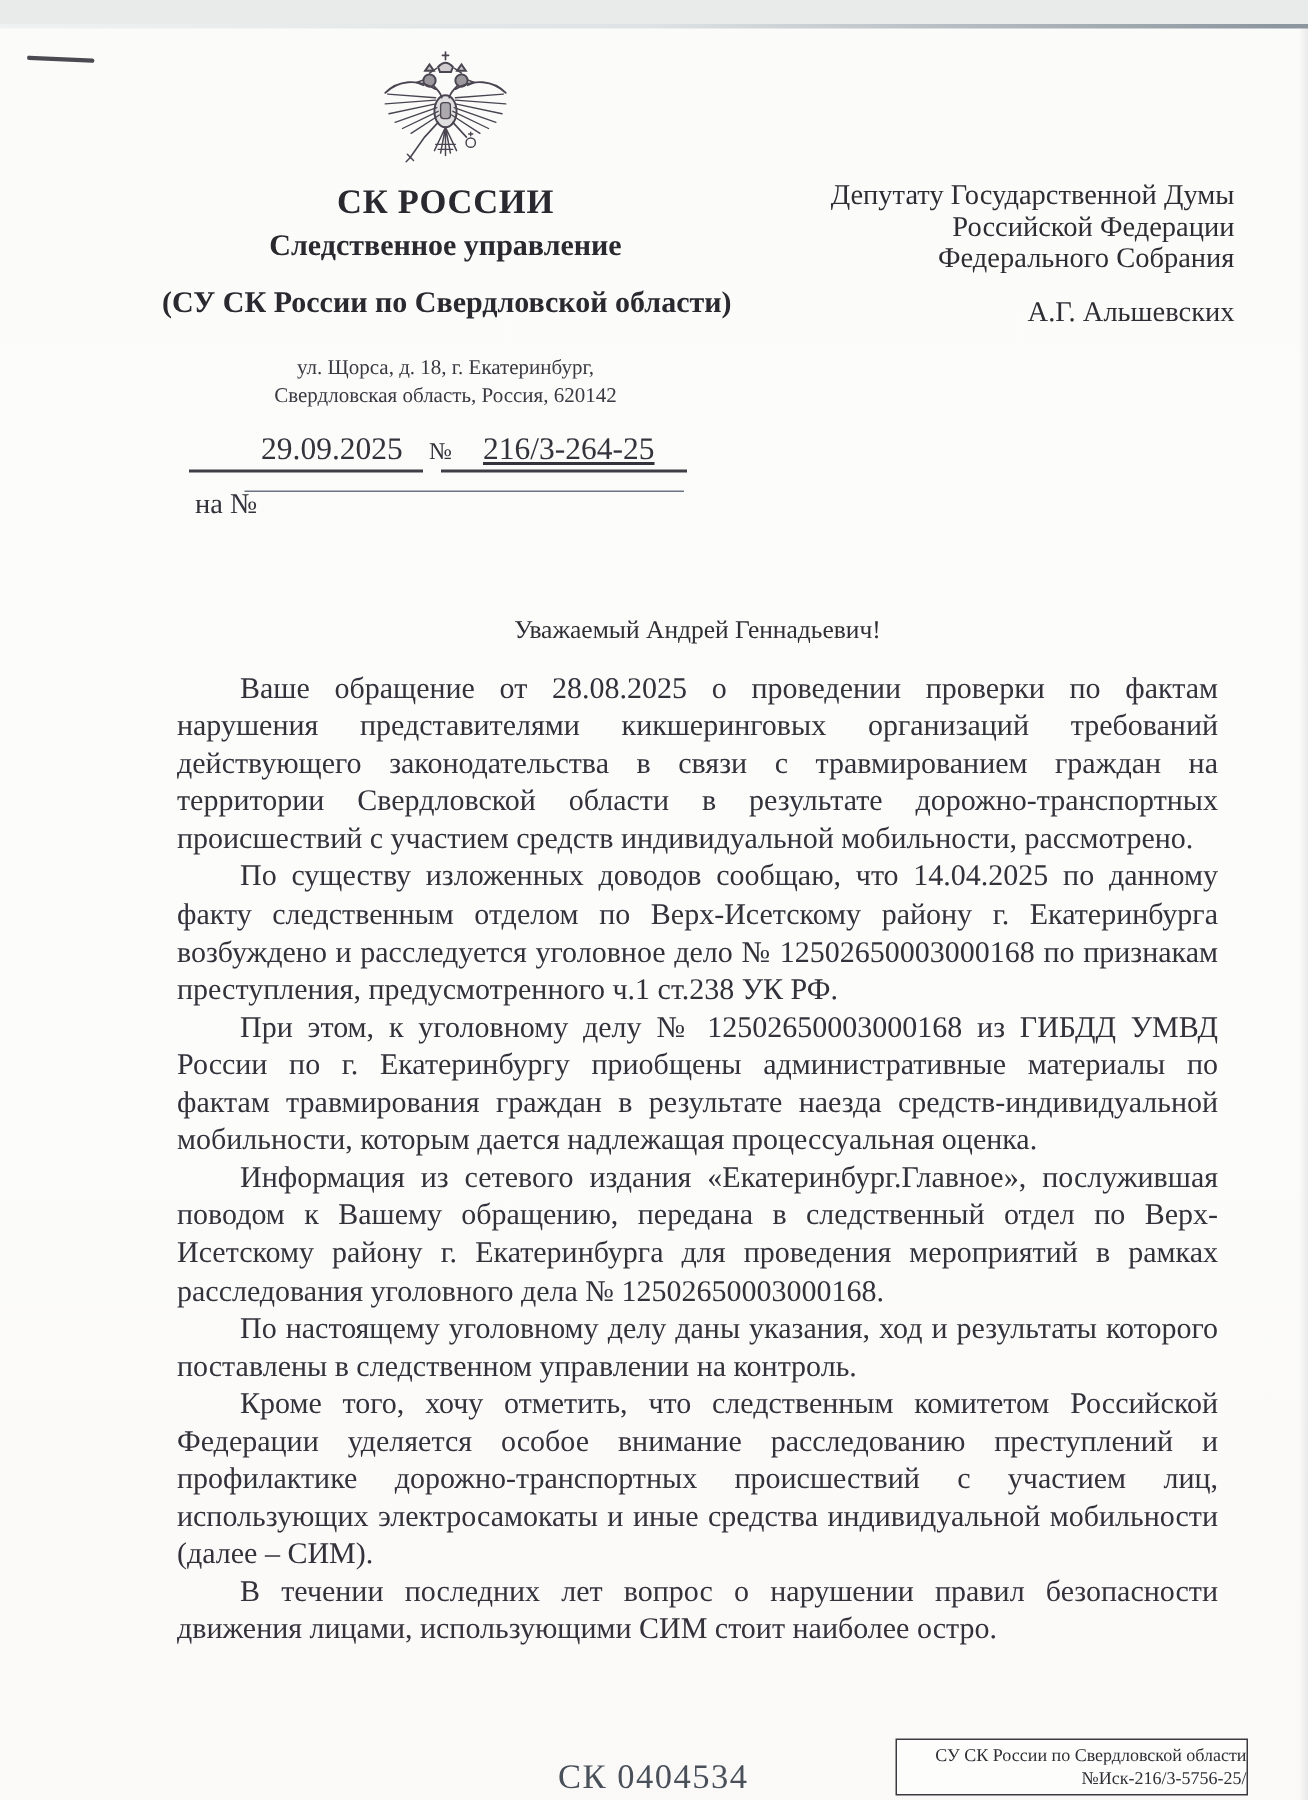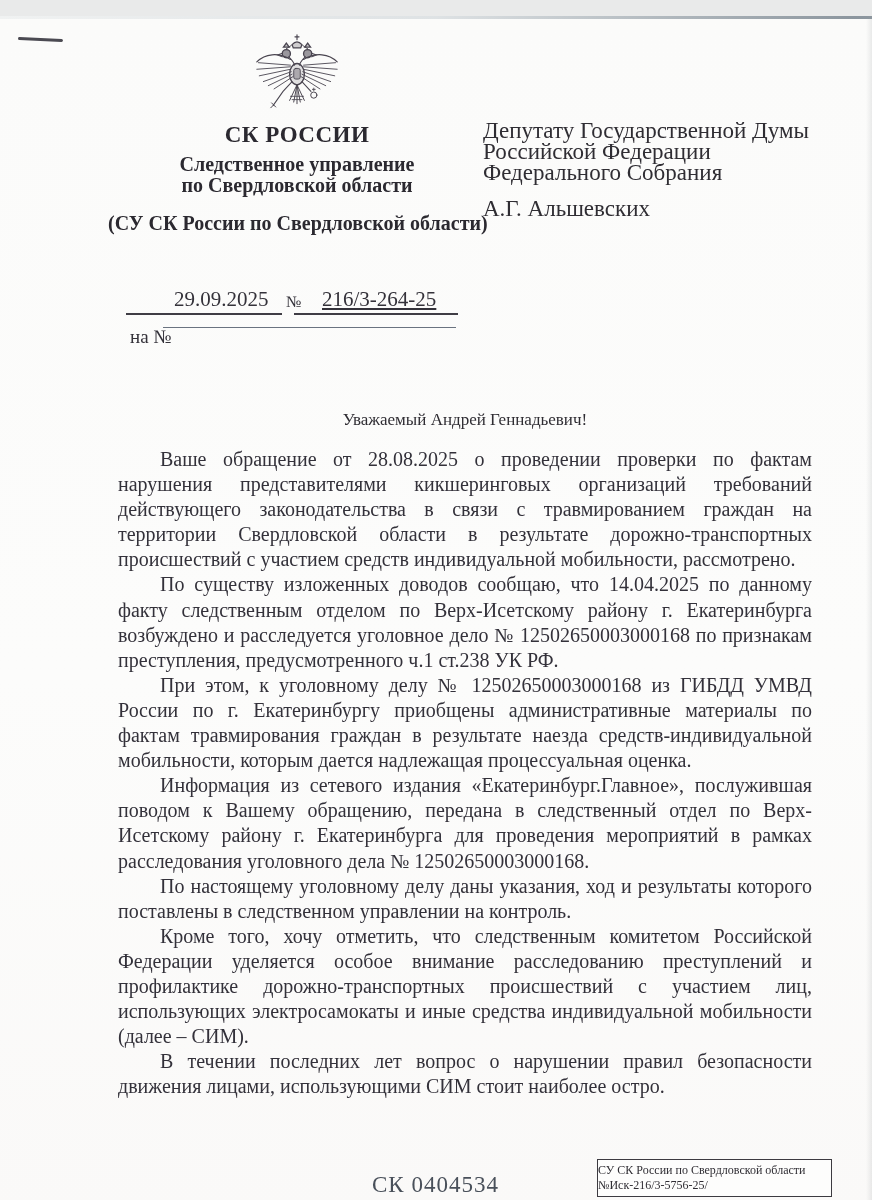--- a/index.html
+++ b/index.html
@@ -34,33 +34,33 @@
   
   .date-text{position:absolute;left:174px;top:271px;font-size:21px;color:#34323a;}
   .num-sign{position:absolute;left:286px;top:277px;font-size:16px;color:#34323a;}
   .doc-number{position:absolute;left:322px;top:271px;font-size:21px;color:#34323a;text-decoration:underline;}
   .rule-1{position:absolute;left:126px;top:297px;width:156px;border-bottom:2px solid #3f3d45;}
   .rule-2{position:absolute;left:294px;top:297px;width:164px;border-bottom:2px solid #3f3d45;}
   .ref-label{position:absolute;left:130px;top:310px;font-size:19px;color:#34323a;}
   .rule-3{position:absolute;left:163px;top:311px;width:293px;border-bottom:1.5px solid #6a7380;}
 
   
-  .recipient{position:absolute;left:483px;top:104px;width:340px;font-size:23px;line-height:21px;color:#2f2d33;}
+  .recipient{position:absolute;left:483px;top:104px;width:340px;font-size:19px;line-height:21px;color:#2f2d33;text-align:right;}
   .recipient .name{margin-top:15px;}
 
   
   .salutation{position:absolute;left:118px;top:394px;width:694px;text-align:center;font-size:17px;color:#2f2d33;}
   .body-text{position:absolute;left:118px;top:431px;width:694px;font-size:20px;line-height:25.1px;
     text-align:justify;color:#33313a;}
   .body-text p{margin:0;text-indent:42px;}
 
   
   .form-number{position:absolute;left:372px;top:1156px;font-size:23px;letter-spacing:1px;color:#49505a;}
   .stamp{position:absolute;left:597px;top:1143px;width:233px;height:33px;border:1.5px solid #3c3a40;
-    text-align:left;font-size:12px;line-height:15px;padding-top:3px;color:#2f2d33;background:rgba(255,255,255,0.6);}
+    text-align:right;font-size:12px;line-height:15px;padding-top:3px;color:#2f2d33;background:rgba(255,255,255,0.6);}
 </style>
 </head>
 <body>
 
 <div class="page">
 
   <div class="top-edge"></div>
   <div class="right-edge"></div>
   <div class="bottom-edge"></div>
   <div class="corner-mark"></div>
@@ -96,23 +96,26 @@
 
       <path d="M54,58 L43,70 L31,87" stroke-width="1.3"></path>
       <path d="M28,90 l3,-3 M29,84 l5,5" stroke-width="1.2"></path>
       <path d="M66,58 L77,70" stroke-width="1.3"></path>
       <circle cx="80.5" cy="74.5" r="3.8" stroke-width="1.2"></circle>
       <path d="M80.5,69 v-3 M78.8,67.5 h3.4" stroke-width="1.1"></path>
     </svg>
     <div class="org-title">СК РОССИИ</div>
     <div class="org-sub">
       <div>Следственное управление</div>
-      <div>по Свердловской области</div>
     </div>
     <div class="org-abbr">(СУ СК России по Свердловской области)</div>
+    <div class="addr">
+      <div>ул. Щорса, д. 18, г. Екатеринбург,</div>
+      <div>Свердловская область, Россия, 620142</div>
+    </div>
   </div>
 
   <div class="date-text">29.09.2025</div>
   <div class="num-sign">№</div>
   <div class="doc-number">216/3-264-25</div>
   <div class="rule-1"></div>
   <div class="rule-2"></div>
   <div class="ref-label">на №</div>
   <div class="rule-3"></div>
 

